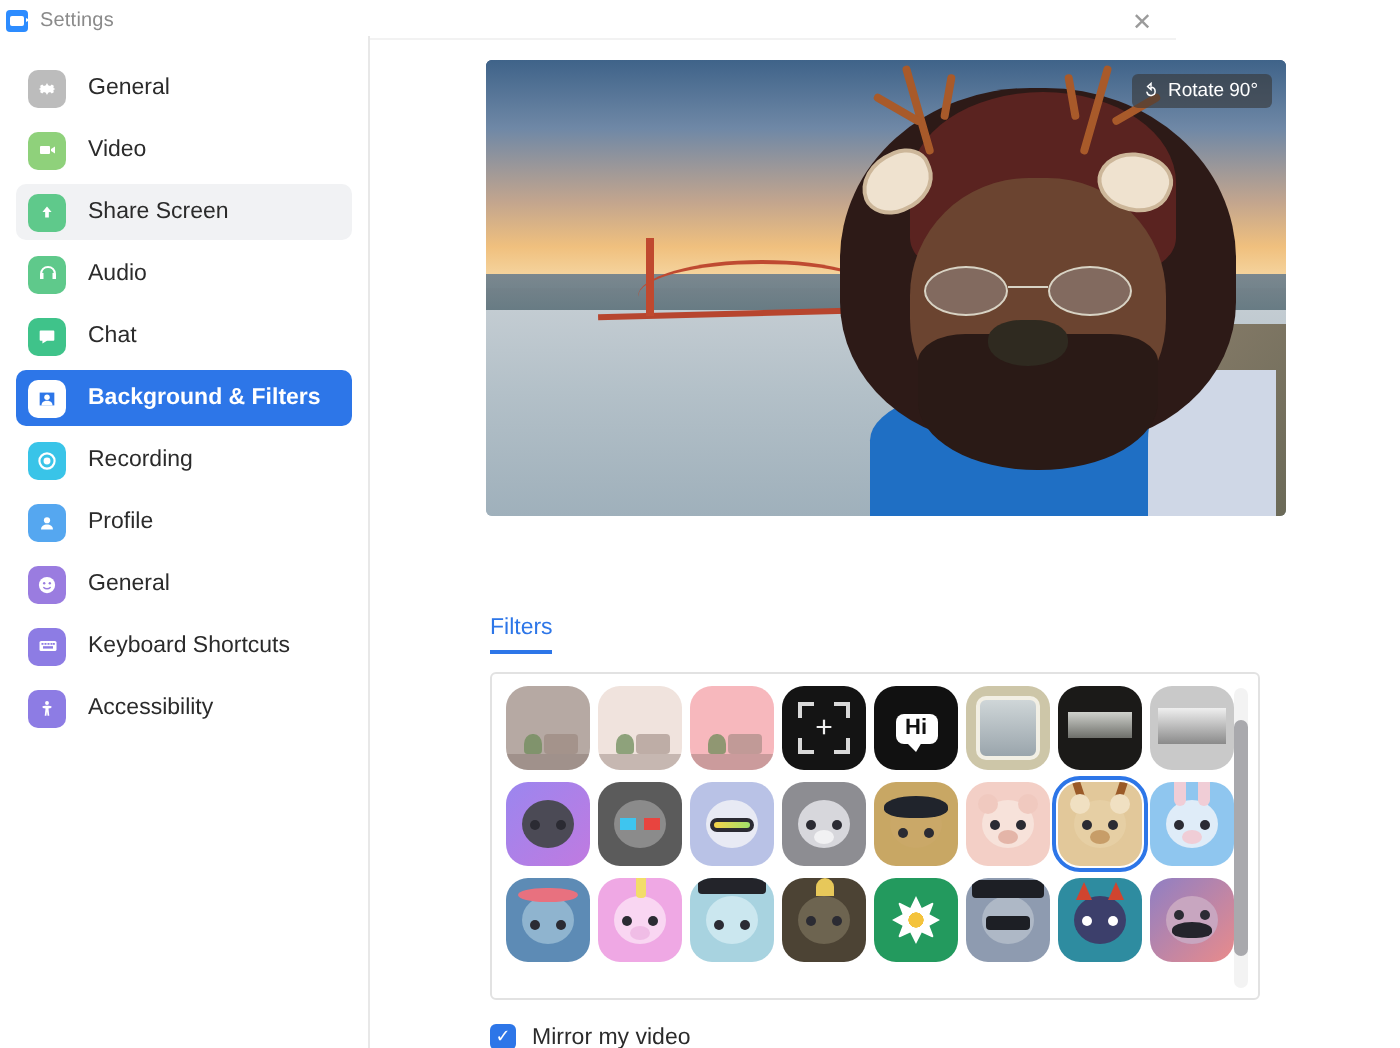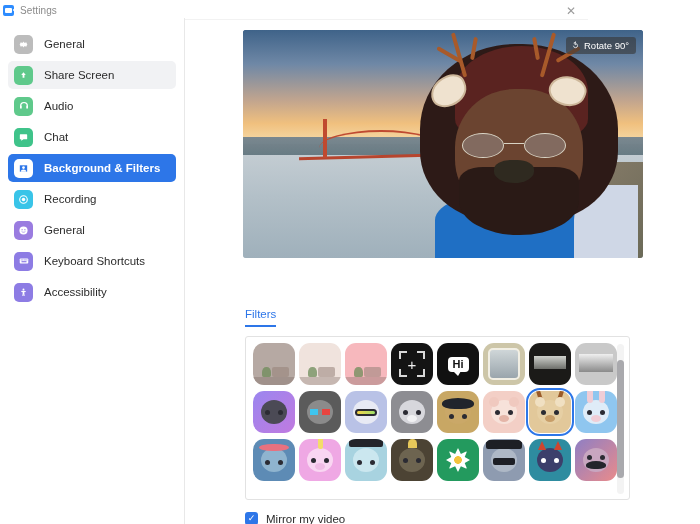--- a/index.html
+++ b/index.html
@@ -224,20 +224,28 @@
 
     <div class="nav-item">
       <span class="nav-icon" style="background:#bcbcbc">
         <svg width="11" height="11" viewBox="0 0 24 24">
             <path class="ic-inner" d="M12 8a4 4 0 100 8 4 4 0 000-8zm9 4l-2-1.2.4-2.3-2.2-1.3-1.8 1.5-2.1-.9L12 5.5l-1.3 2.3-2.1.9L6.8 7.2 4.6 8.5 5 10.8 3 12l2 1.2-.4 2.3 2.2 1.3 1.8-1.5 2.1.9 1.3 2.3 1.3-2.3 2.1-.9 1.8 1.5 2.2-1.3-.4-2.3z"></path>
           </svg>
       </span>
       <span class="nav-label">General</span>
     </div>
 
+    <div class="nav-item">
+      <span class="nav-icon" style="background:#8fd17b">
+        <svg width="12" height="12" viewBox="0 0 24 24">
+            <path class="ic-inner" d="M5 8h8a1 1 0 011 1v6a1 1 0 01-1 1H5a1 1 0 01-1-1V9a1 1 0 011-1zm10 3l4-2.5v7L15 13z"></path>
+          </svg>
+      </span>
+      <span class="nav-label">Video</span>
+    </div>
 
     <div class="nav-item hovered">
       <span class="nav-icon" style="background:#5fc98b">
         <svg width="11" height="11" viewBox="0 0 24 24">
             <path class="ic-inner" d="M12 5l5 6h-3v6h-4v-6H7z"></path>
           </svg>
       </span>
       <span class="nav-label">Share Screen</span>
     </div>
 
@@ -274,20 +282,29 @@
     <div class="nav-item">
       <span class="nav-icon" style="background:#39c4e8">
         <svg width="13" height="13" viewBox="0 0 24 24">
             <circle cx="12" cy="12" r="7" fill="none" stroke="#fff" stroke-width="2"></circle>
             <circle cx="12" cy="12" r="3.2" fill="#fff"></circle>
           </svg>
       </span>
       <span class="nav-label">Recording</span>
     </div>
 
+    <div class="nav-item">
+      <span class="nav-icon" style="background:#55a7f0">
+        <svg width="11" height="11" viewBox="0 0 24 24">
+            <circle cx="12" cy="9" r="3.4" fill="#fff"></circle>
+            <path d="M5.5 19c0-3.6 3-5.5 6.5-5.5s6.5 1.9 6.5 5.5z" fill="#fff"></path>
+          </svg>
+      </span>
+      <span class="nav-label">Profile</span>
+    </div>
 
 
     <div class="nav-item">
       <span class="nav-icon" style="background:#9a7ce0">
         <svg width="13" height="13" viewBox="0 0 24 24">
             <circle cx="12" cy="12" r="7.5" fill="#fff"></circle>
             <circle cx="9.4" cy="10.4" r="1.1" fill="#9a7ce0"></circle>
             <circle cx="14.6" cy="10.4" r="1.1" fill="#9a7ce0"></circle>
             <path d="M9 14.2c1.6 1.6 4.4 1.6 6 0" stroke="#9a7ce0" stroke-width="1.3" fill="none" stroke-linecap="round"></path>
           </svg>

